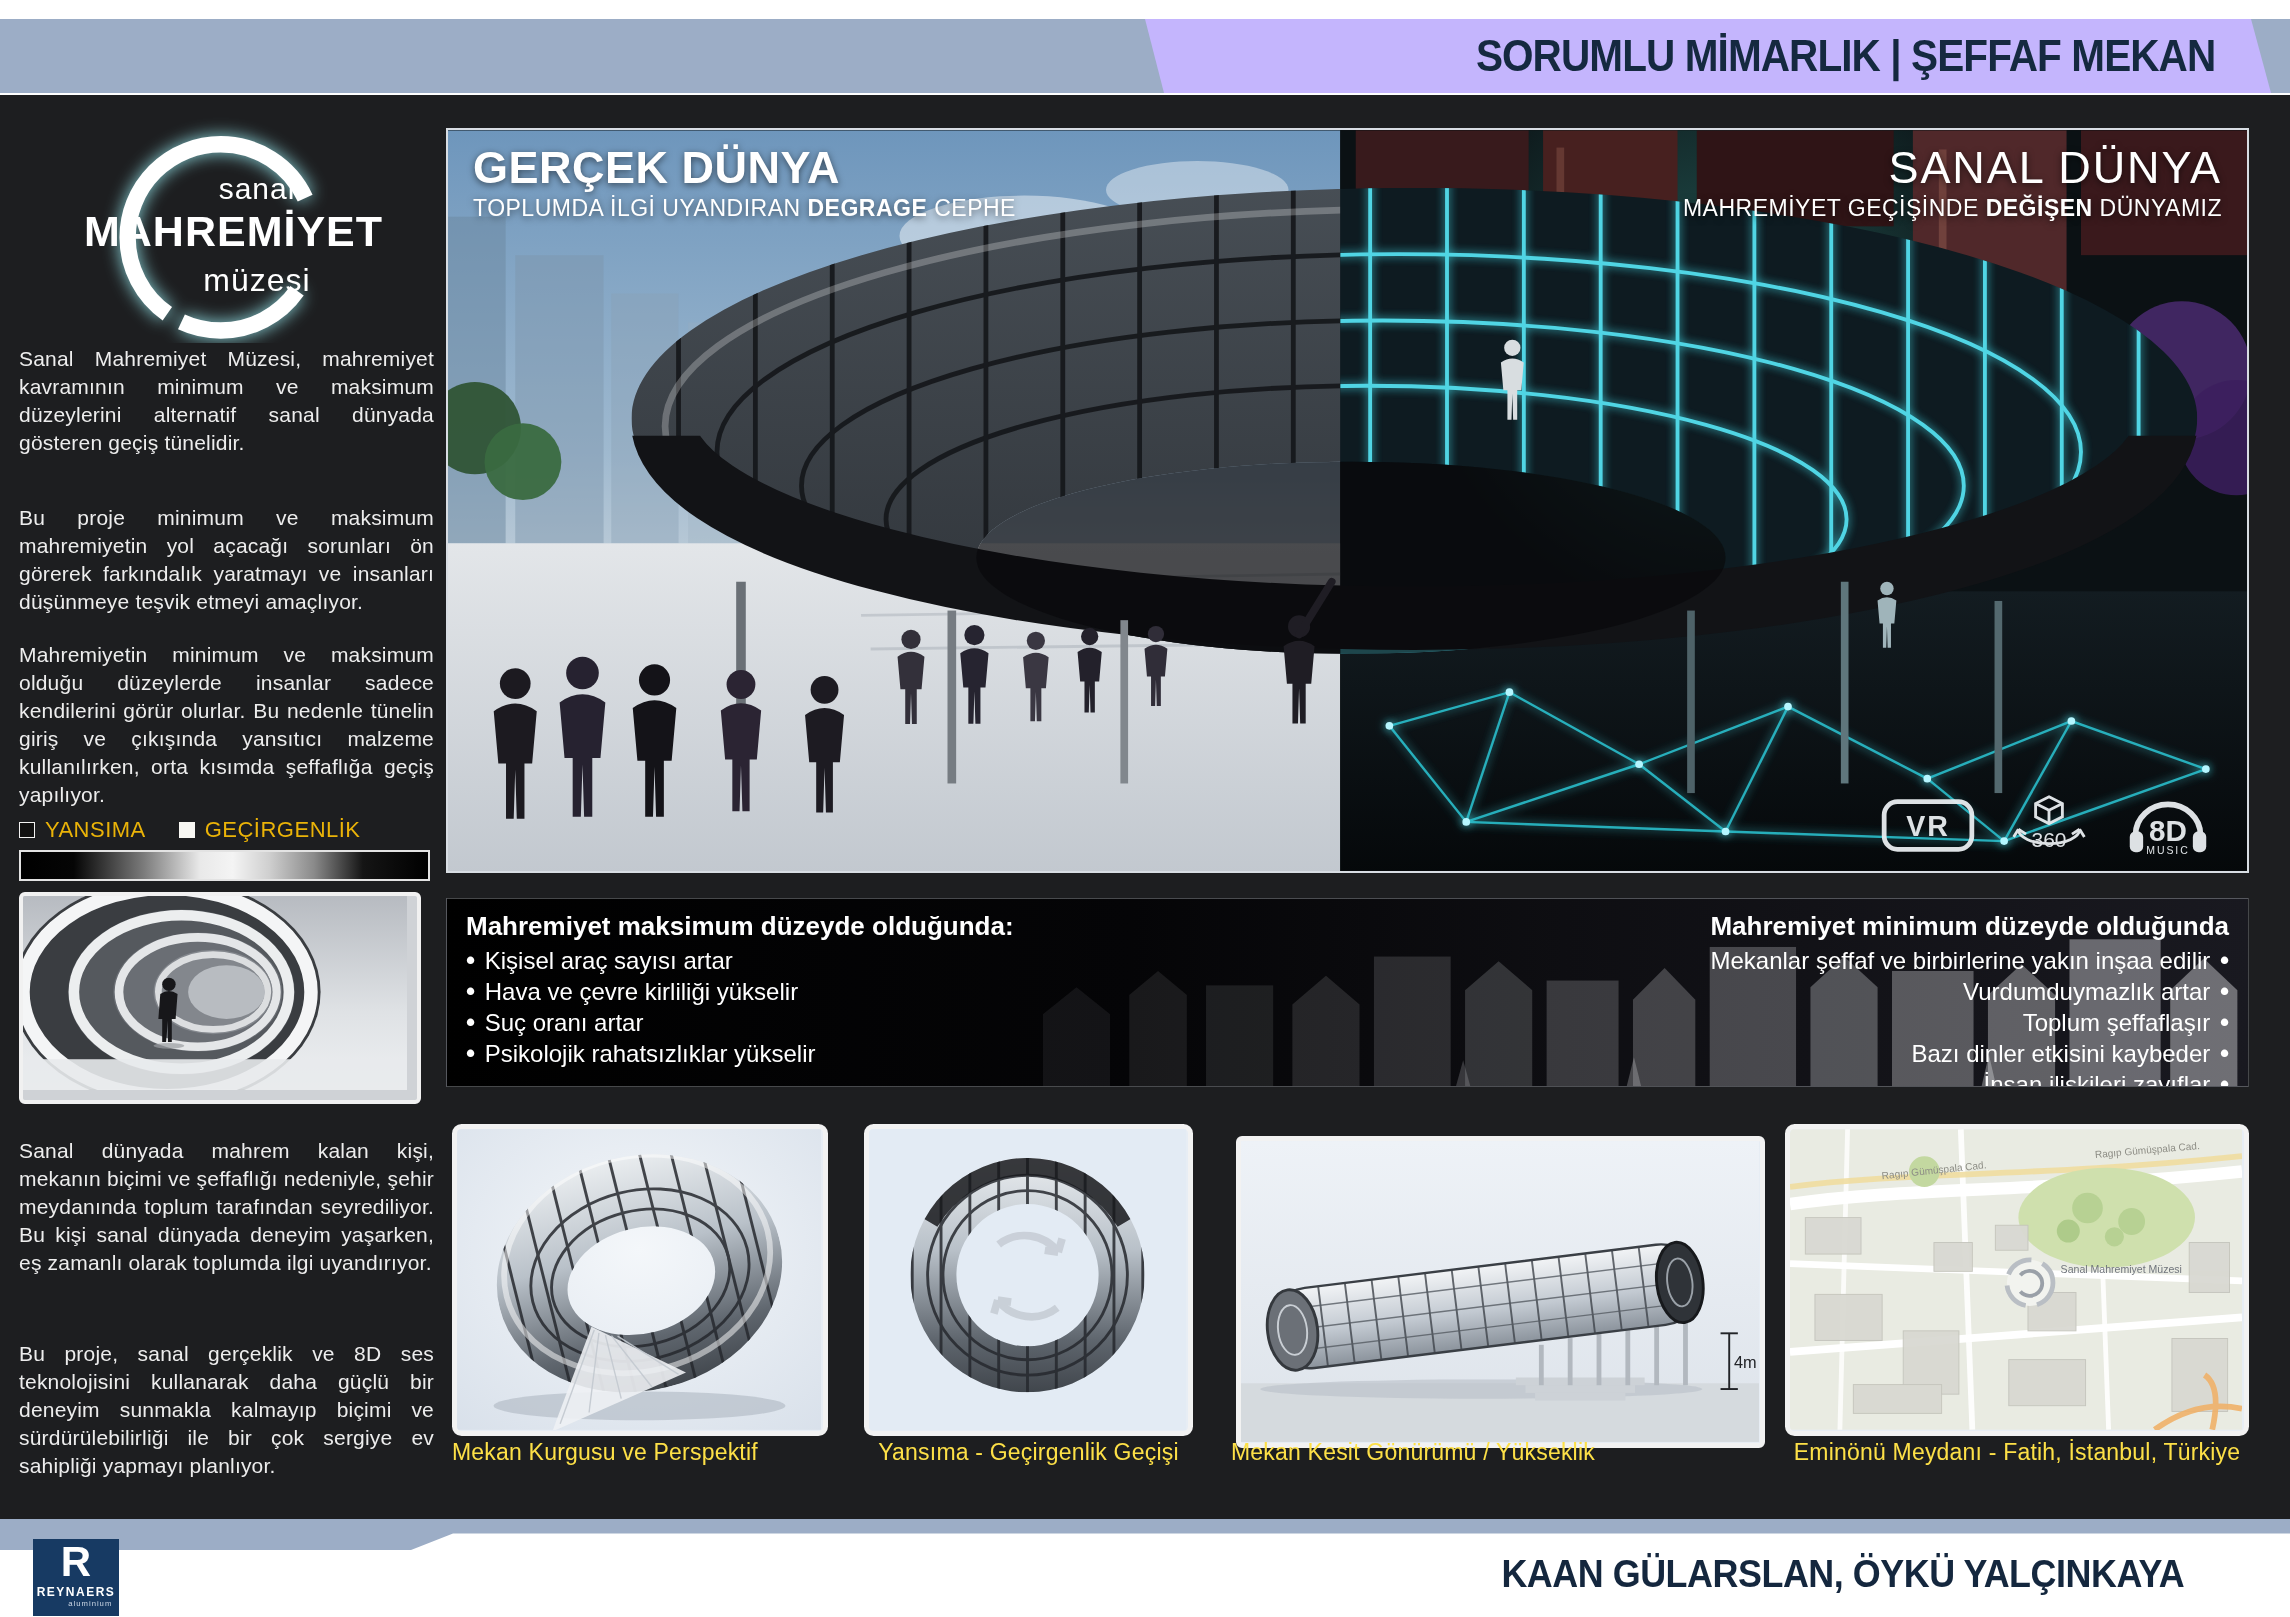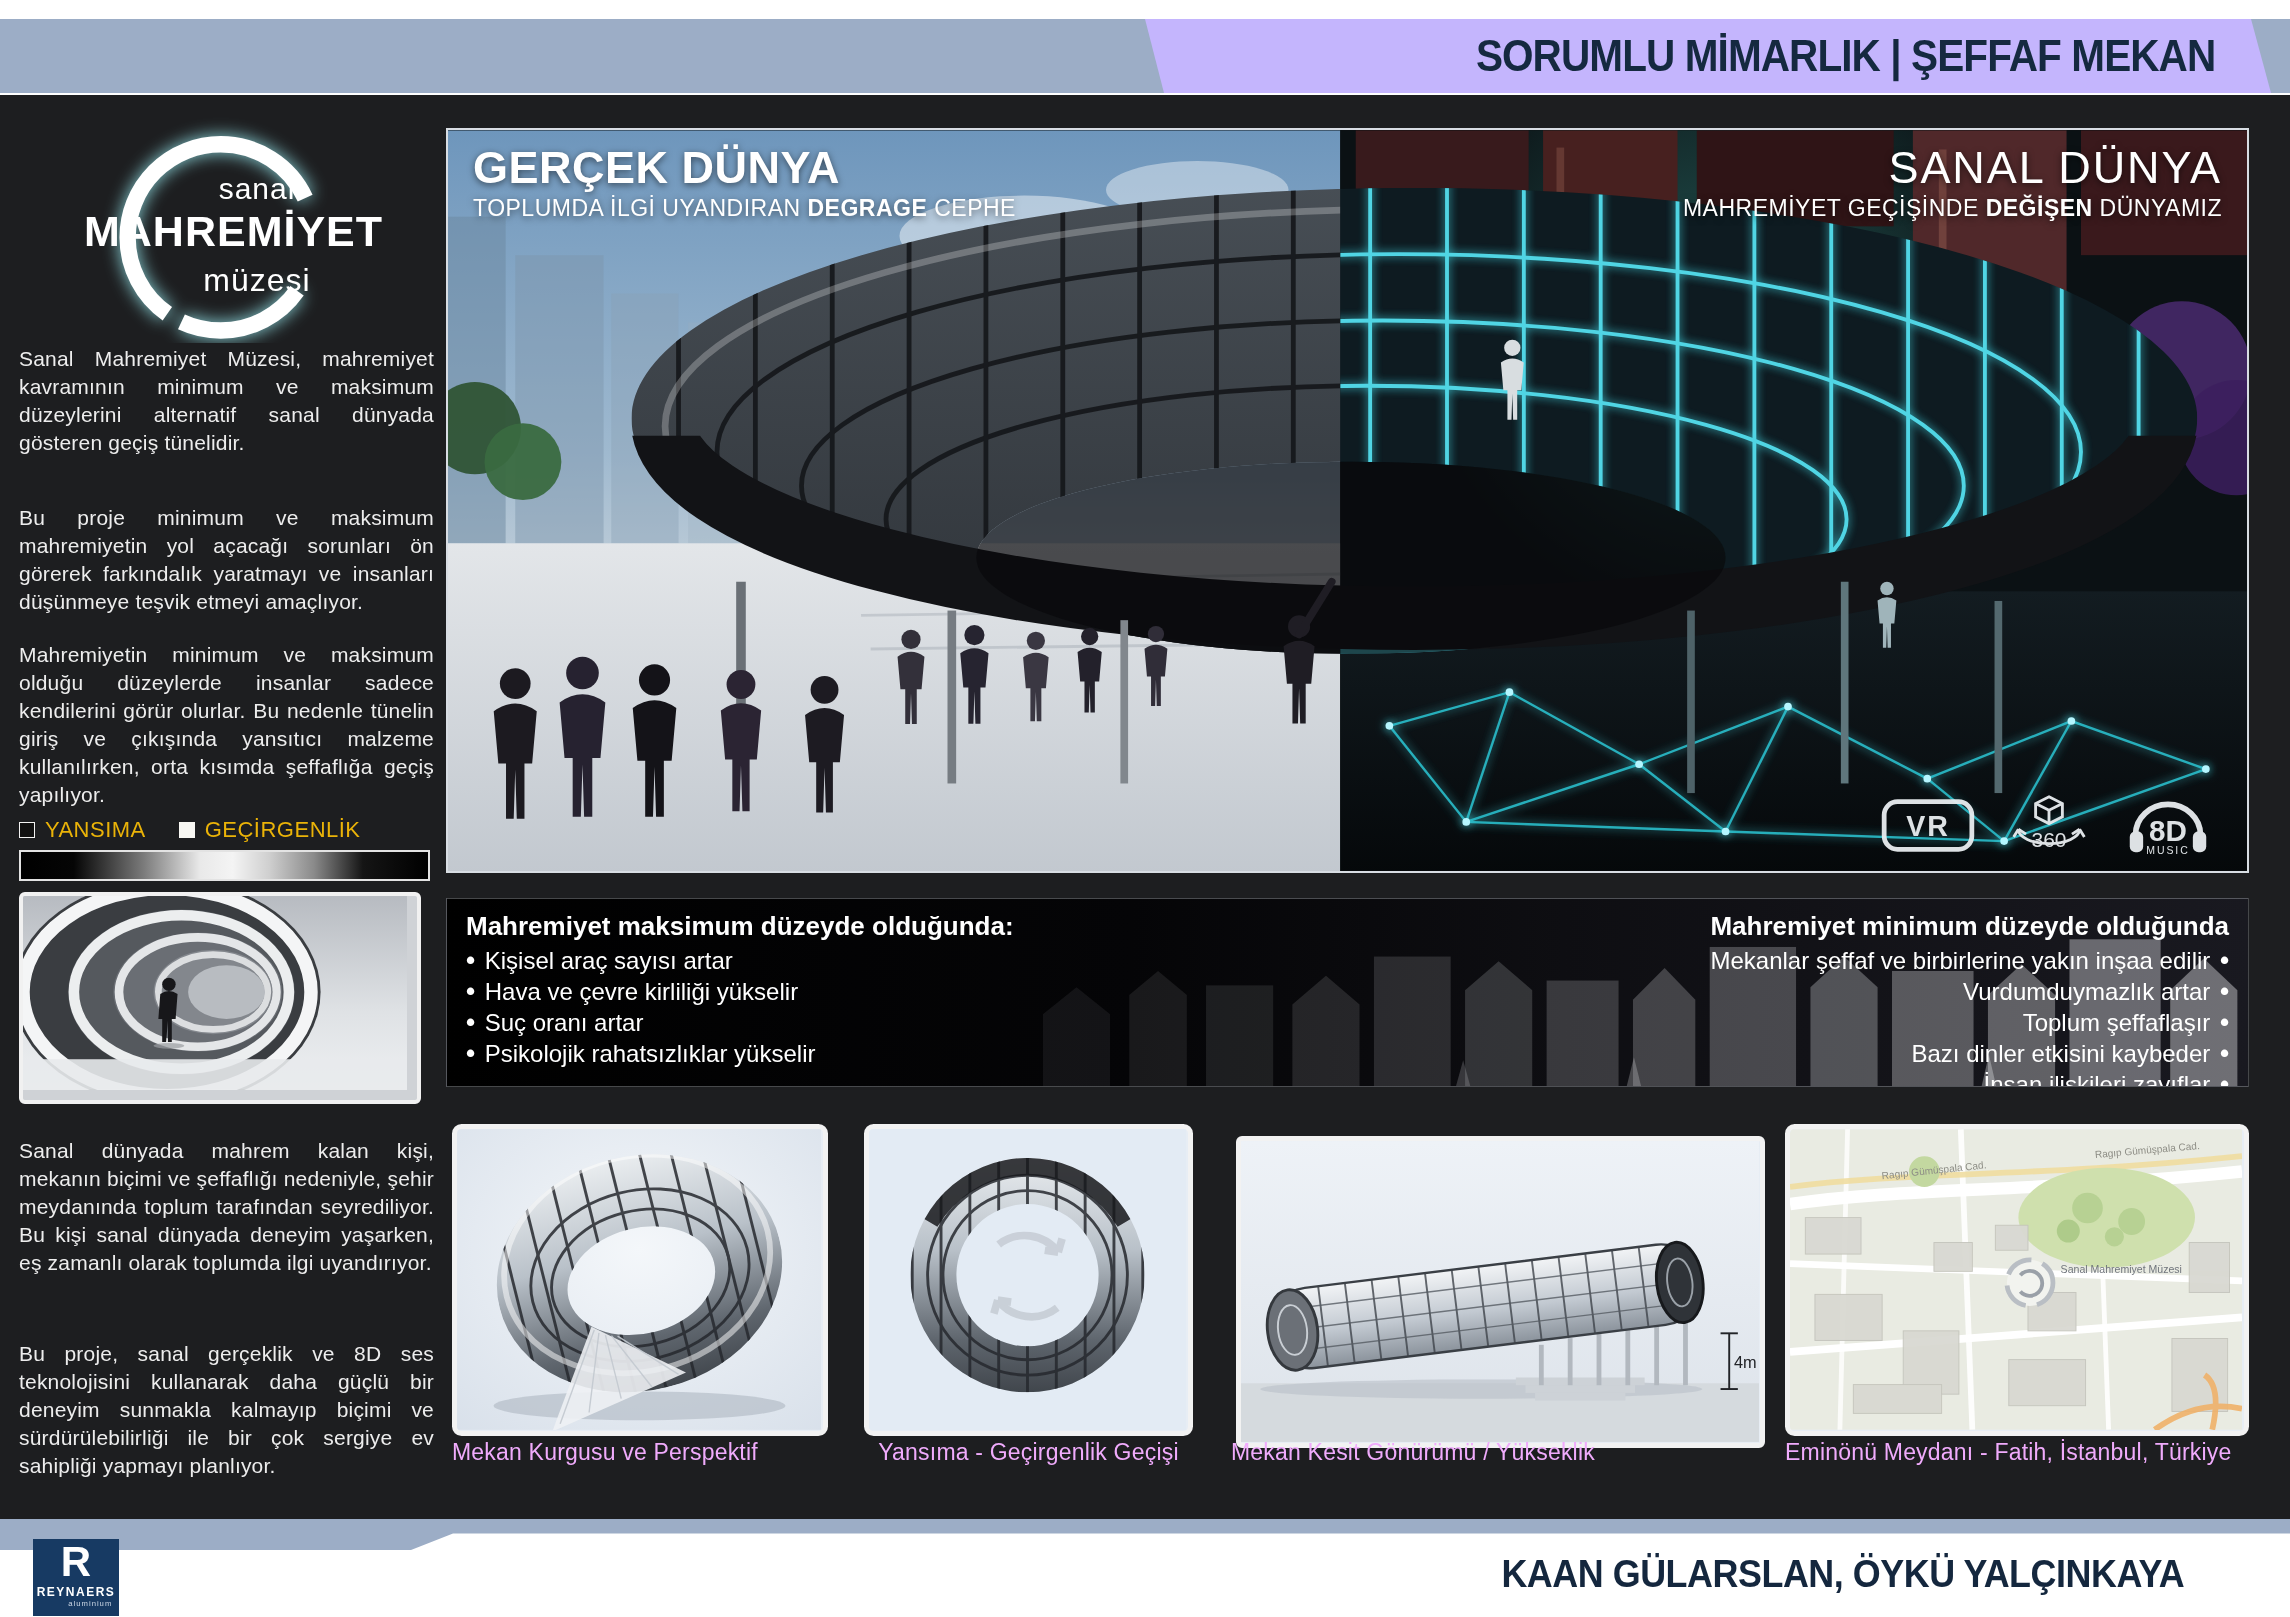--- a/index.html
+++ b/index.html
@@ -66,23 +66,23 @@
   .cond-title{font-size:26px;font-weight:bold;margin-bottom:3.8px;}
   .cond ul{list-style:none;margin:0;padding:0;font-size:24px;line-height:31px;}
   .cond .b{font-size:26px;font-weight:bold;}
   .cond-left .b{margin-right:9.6px;} .cond-right .b{margin-left:9.6px;}
 
   
   .gfig{position:absolute;top:1029px;border:5.8px solid #f2f2f2;border-radius:9.6px;overflow:hidden;
         box-sizing:border-box;background:#e7edf4;}
   .g1{left:452px;width:376px;height:312px;} .g2{left:864px;width:329px;height:312px;}
   .g3{left:1224px;width:529px;height:312px;} .g4{left:1785px;width:464px;height:312px;}
-  .gcap{position:absolute;top:1344px;color:#f0abfc;font-size:23px;letter-spacing:0.2px;}
+  .gcap{position:absolute;top:1344px;color:#fde047;font-size:23px;letter-spacing:0.2px;}
   .c1{left:452px;width:376px;text-align:left;} .c2{left:864px;width:329px;text-align:center;}
-  .c3{left:1231px;width:529px;text-align:left;} .c4{left:1785px;width:464px;text-align:left;}
+  .c3{left:1231px;width:529px;text-align:left;} .c4{left:1785px;width:464px;text-align:center;}
 
   
   .footer-band{position:absolute;left:0;top:1519px;width:2290px;height:31px;background:#9cadc6;
      clip-path:polygon(0 0,2290px 0,2290px 14.4px,453px 14.4px,411px 31px,0 31px);}
   .reynaers{position:absolute;left:33px;top:1539px;width:86px;height:77px;background:#173a63;
      color:#fff;box-sizing:border-box;padding-top:1.9px;}
   .reynaers .rglyph{display:block;text-align:center;font-size:42px;font-weight:bold;line-height:42px;}
   .reynaers .rname{display:block;text-align:center;font-size:12px;font-weight:bold;letter-spacing:1.5px;margin-top:1.9px;}
   .reynaers .rsub{display:block;text-align:right;font-size:7.7px;letter-spacing:1px;padding-right:6.7px;color:#cdd8e6;}
   .credits{position:absolute;right:106px;top:1552px;font-size:39px;font-weight:bold;color:#14273e;

